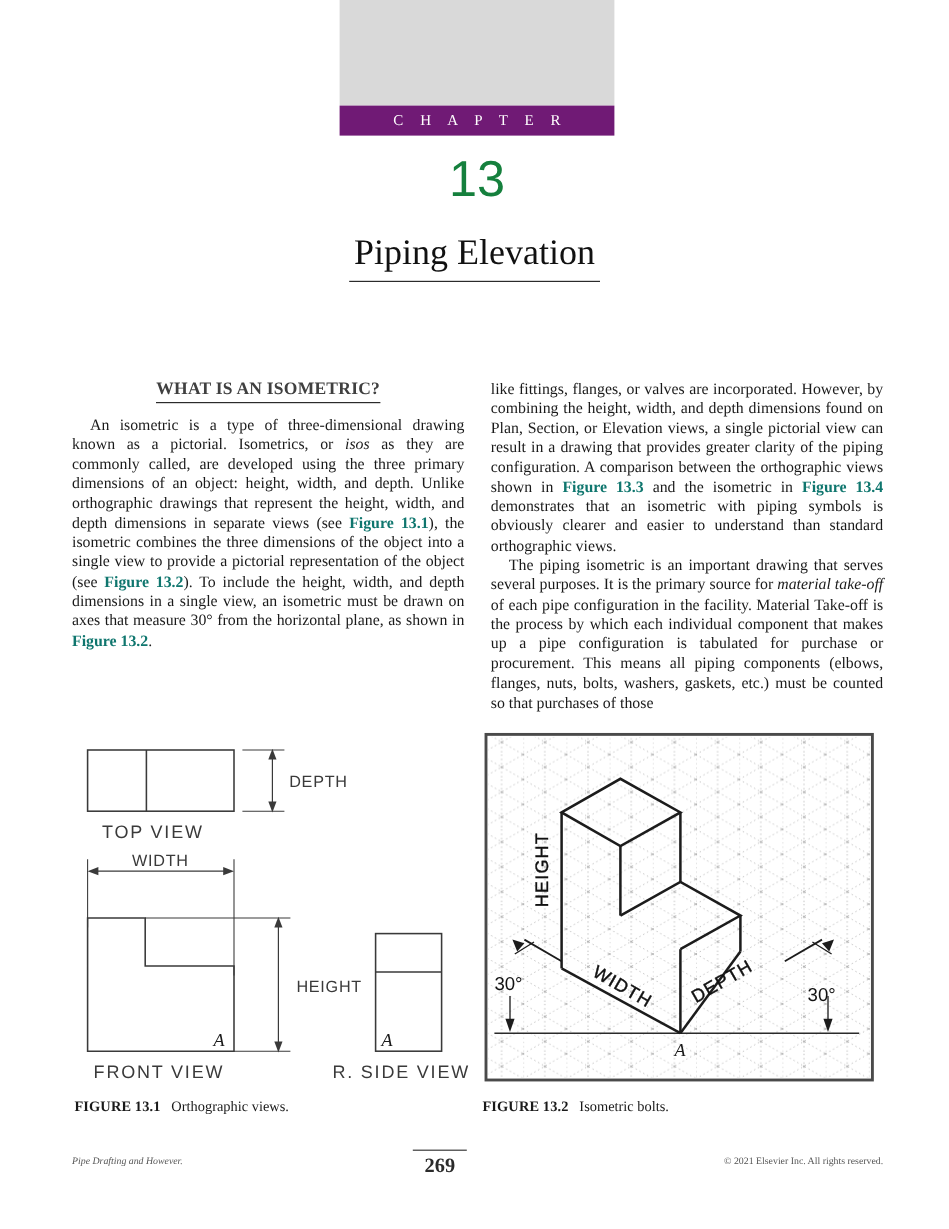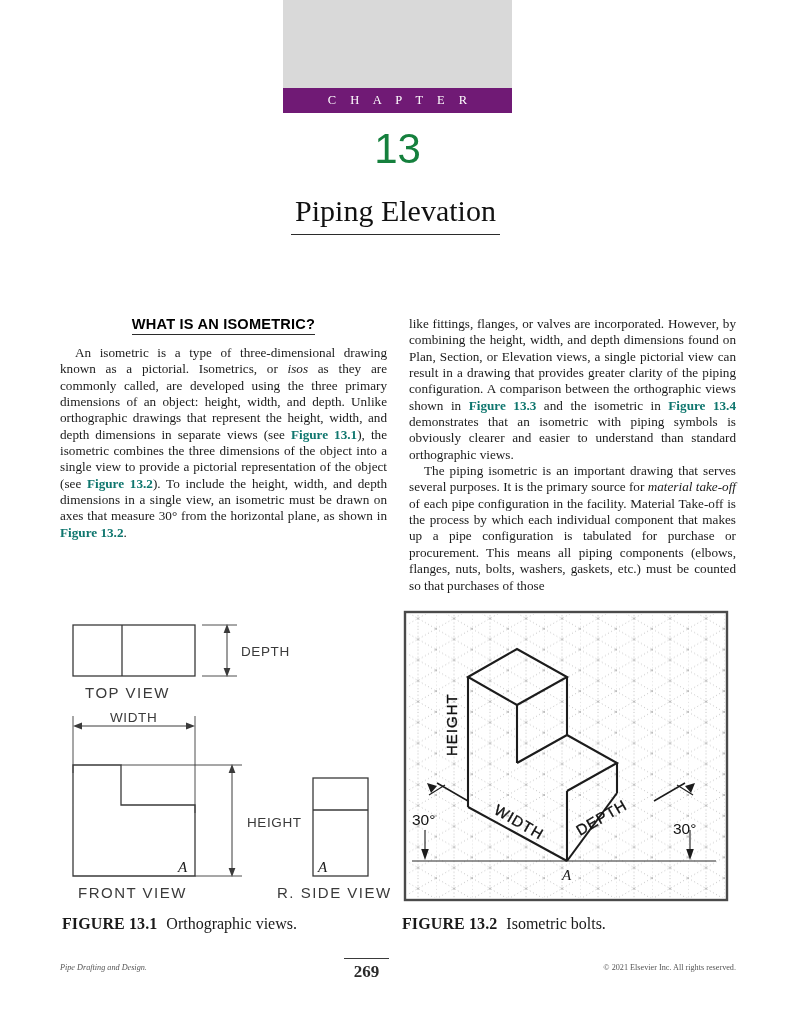--- a/index.html
+++ b/index.html
@@ -76,26 +76,26 @@
     top: 316px;
     width: 676px;
     display: flex;
     gap: 22px;
   }
   .col {
     width: 327px;
   }
   h2#section-heading {
     margin: 0 0 10px 0;
-    font-family: Liberation Sans, sans-serif;
+    font-family: Liberation Serif, serif;
     font-size: 14.6px;
     font-weight: bold;
     text-align: center;
     letter-spacing: 0.2px;
-    color: #000000;
+    color: #404040;
   }
   #section-heading span.rule {
     display: inline-block;
     border-bottom: 1.4px solid #2b2b2b;
     padding-bottom: 2px;
   }
   p.body {
     margin: 0;
     font-family: "Liberation Serif", serif;
     font-size: 13.2px;
@@ -113,21 +113,21 @@
   #figures {
     position: absolute;
     left: 0;
     top: 608px;
     width: 791px;
     height: 340px;
   }
 
   .fig-caption {
     font-family: "Liberation Serif", serif;
-    font-size: 16px;
+    font-size: 12px;
     color: #1a1a1a;
   }
   .fig-caption b { font-weight: bold; letter-spacing: 0.1px; }
   .fig-caption .cap-text { margin-left: 9px; }
 
   #fig1-caption {
     position: absolute;
     left: 62px;
     top: 307px;
   }
@@ -364,18 +364,18 @@
     <text class="deg-label" x="273" y="226">30°</text>
     <text class="corner-a" x="162" y="272">A</text>
   </svg>
 
   <div id="fig2-caption" class="fig-caption">
     <b>FIGURE 13.2</b><span class="cap-text">Isometric bolts.</span>
   </div>
 </div>
 
 <div id="footer">
-  <div id="footer-left">Pipe Drafting and Design.</div>
+  <div id="footer-left">Pipe Drafting and However.</div>
   <div id="page-number-wrap">
     <span id="page-number">269</span>
   </div>
   <div id="footer-right">© 2021 Elsevier Inc. All rights reserved.</div>
 </div>
 
 </body></html>

